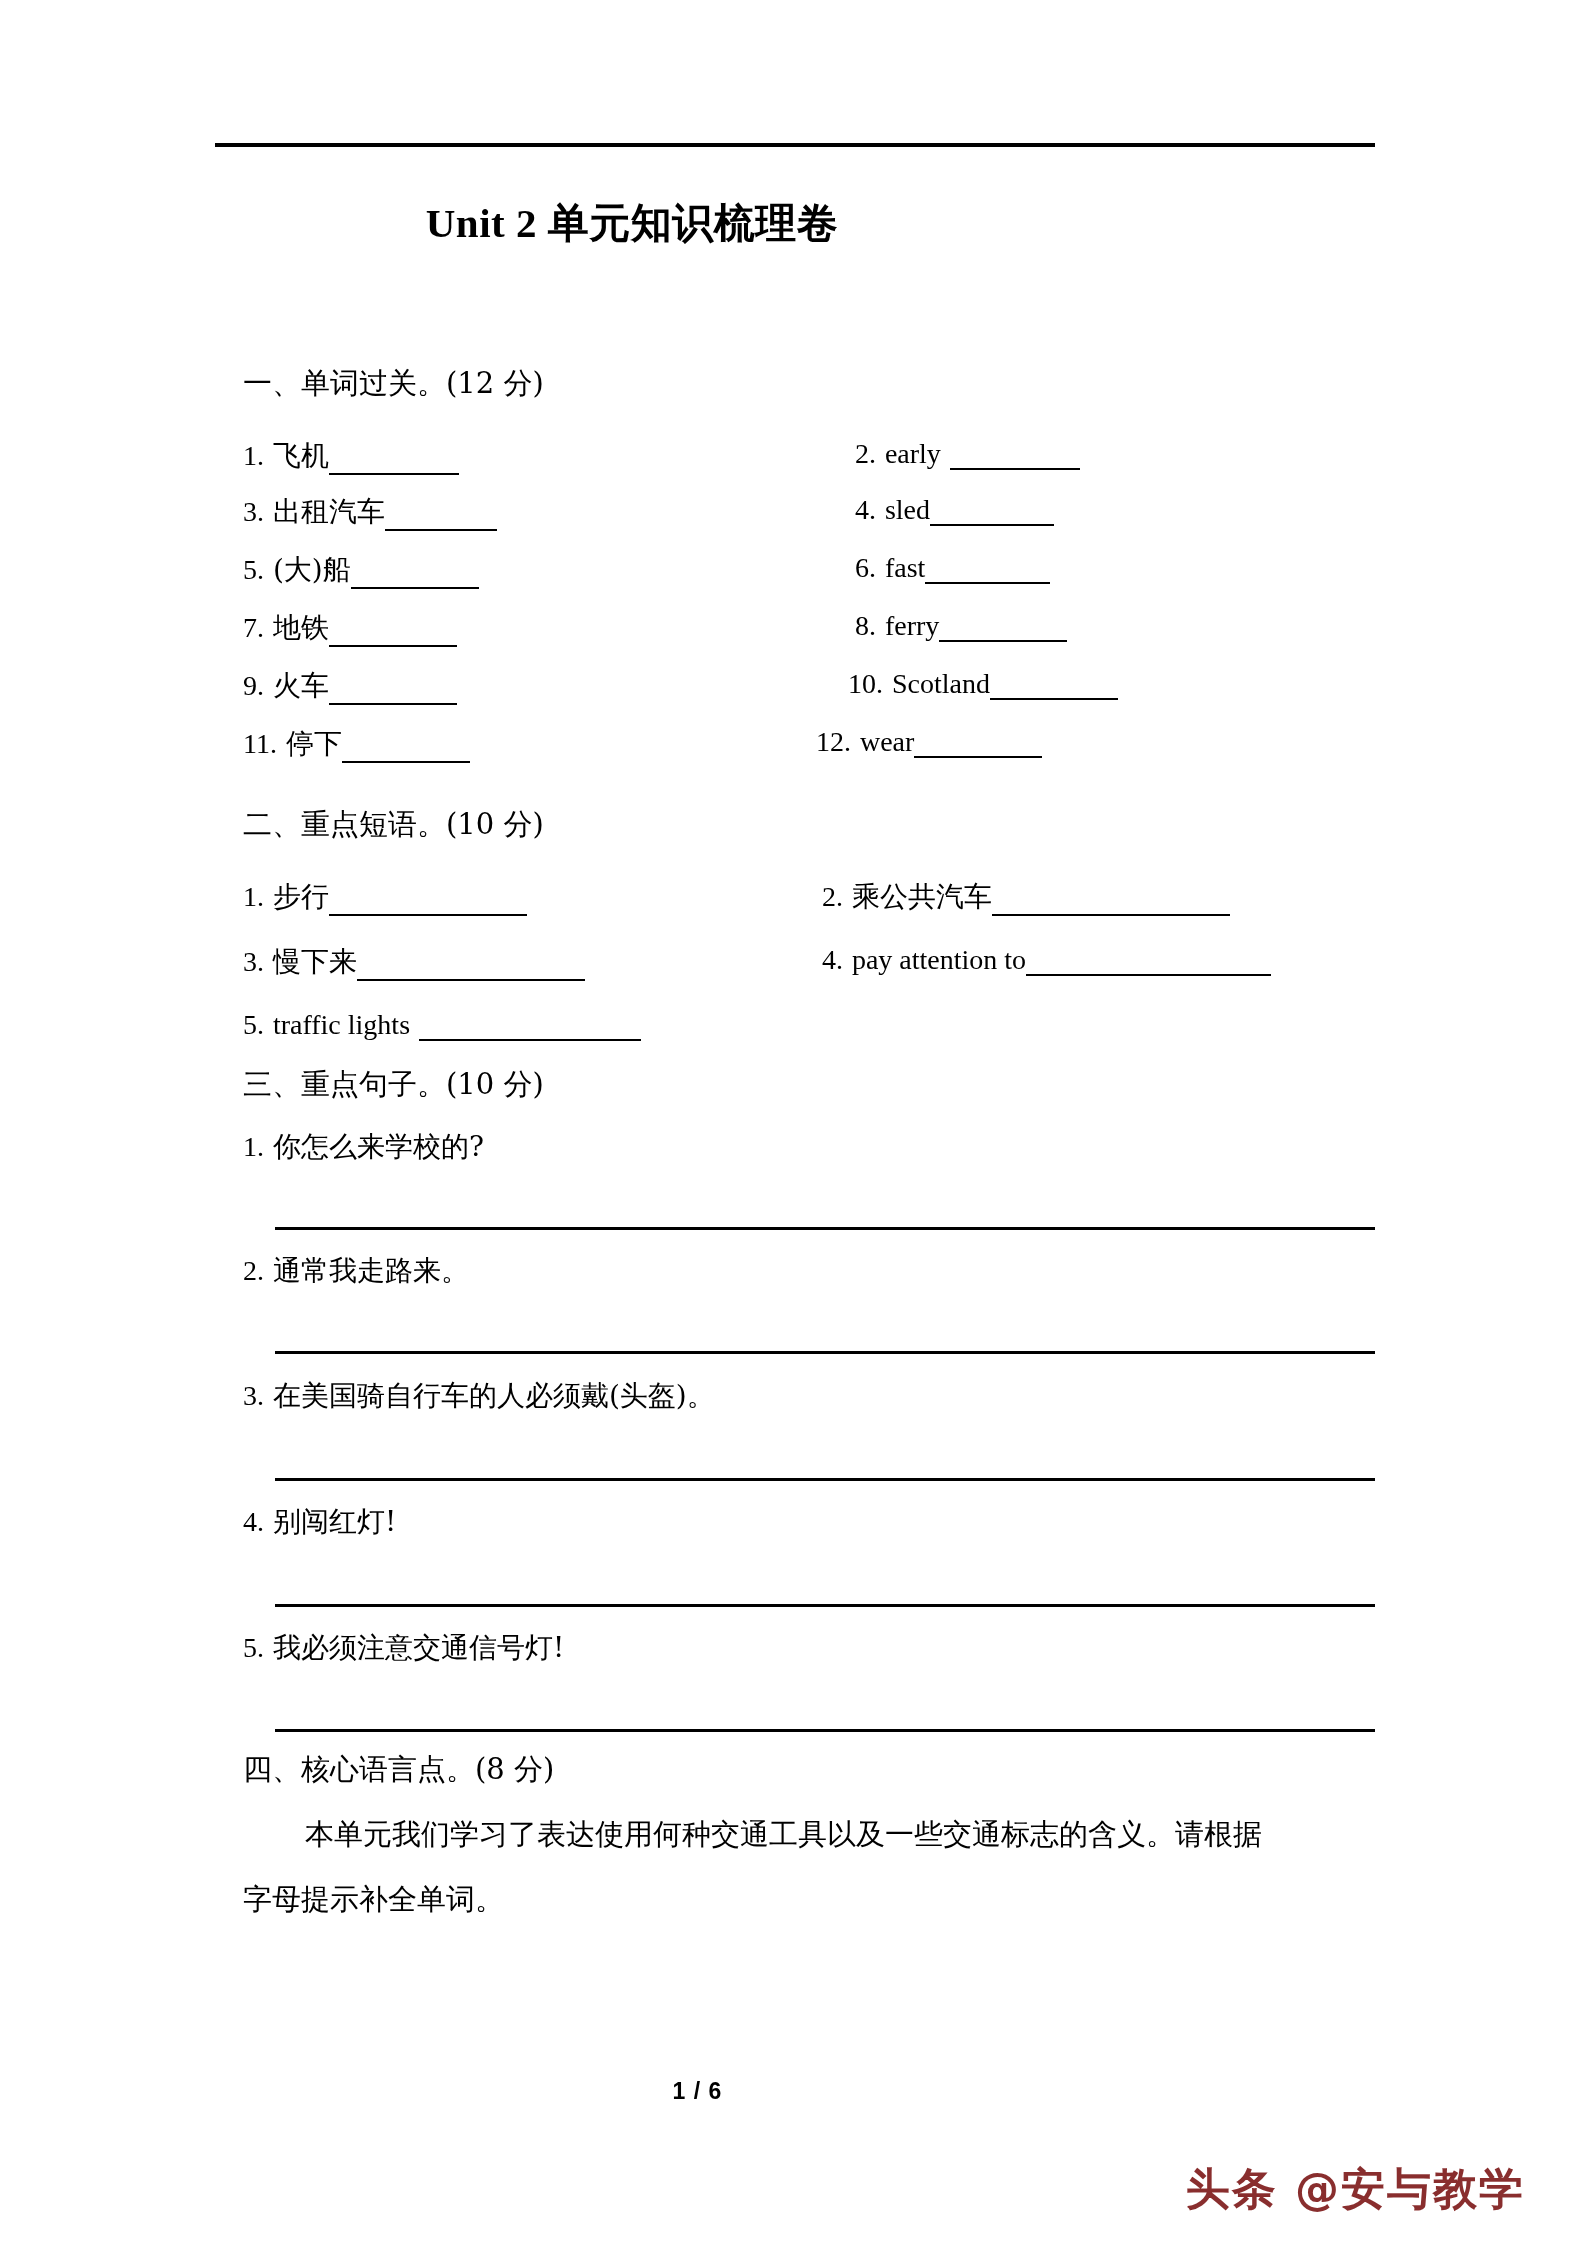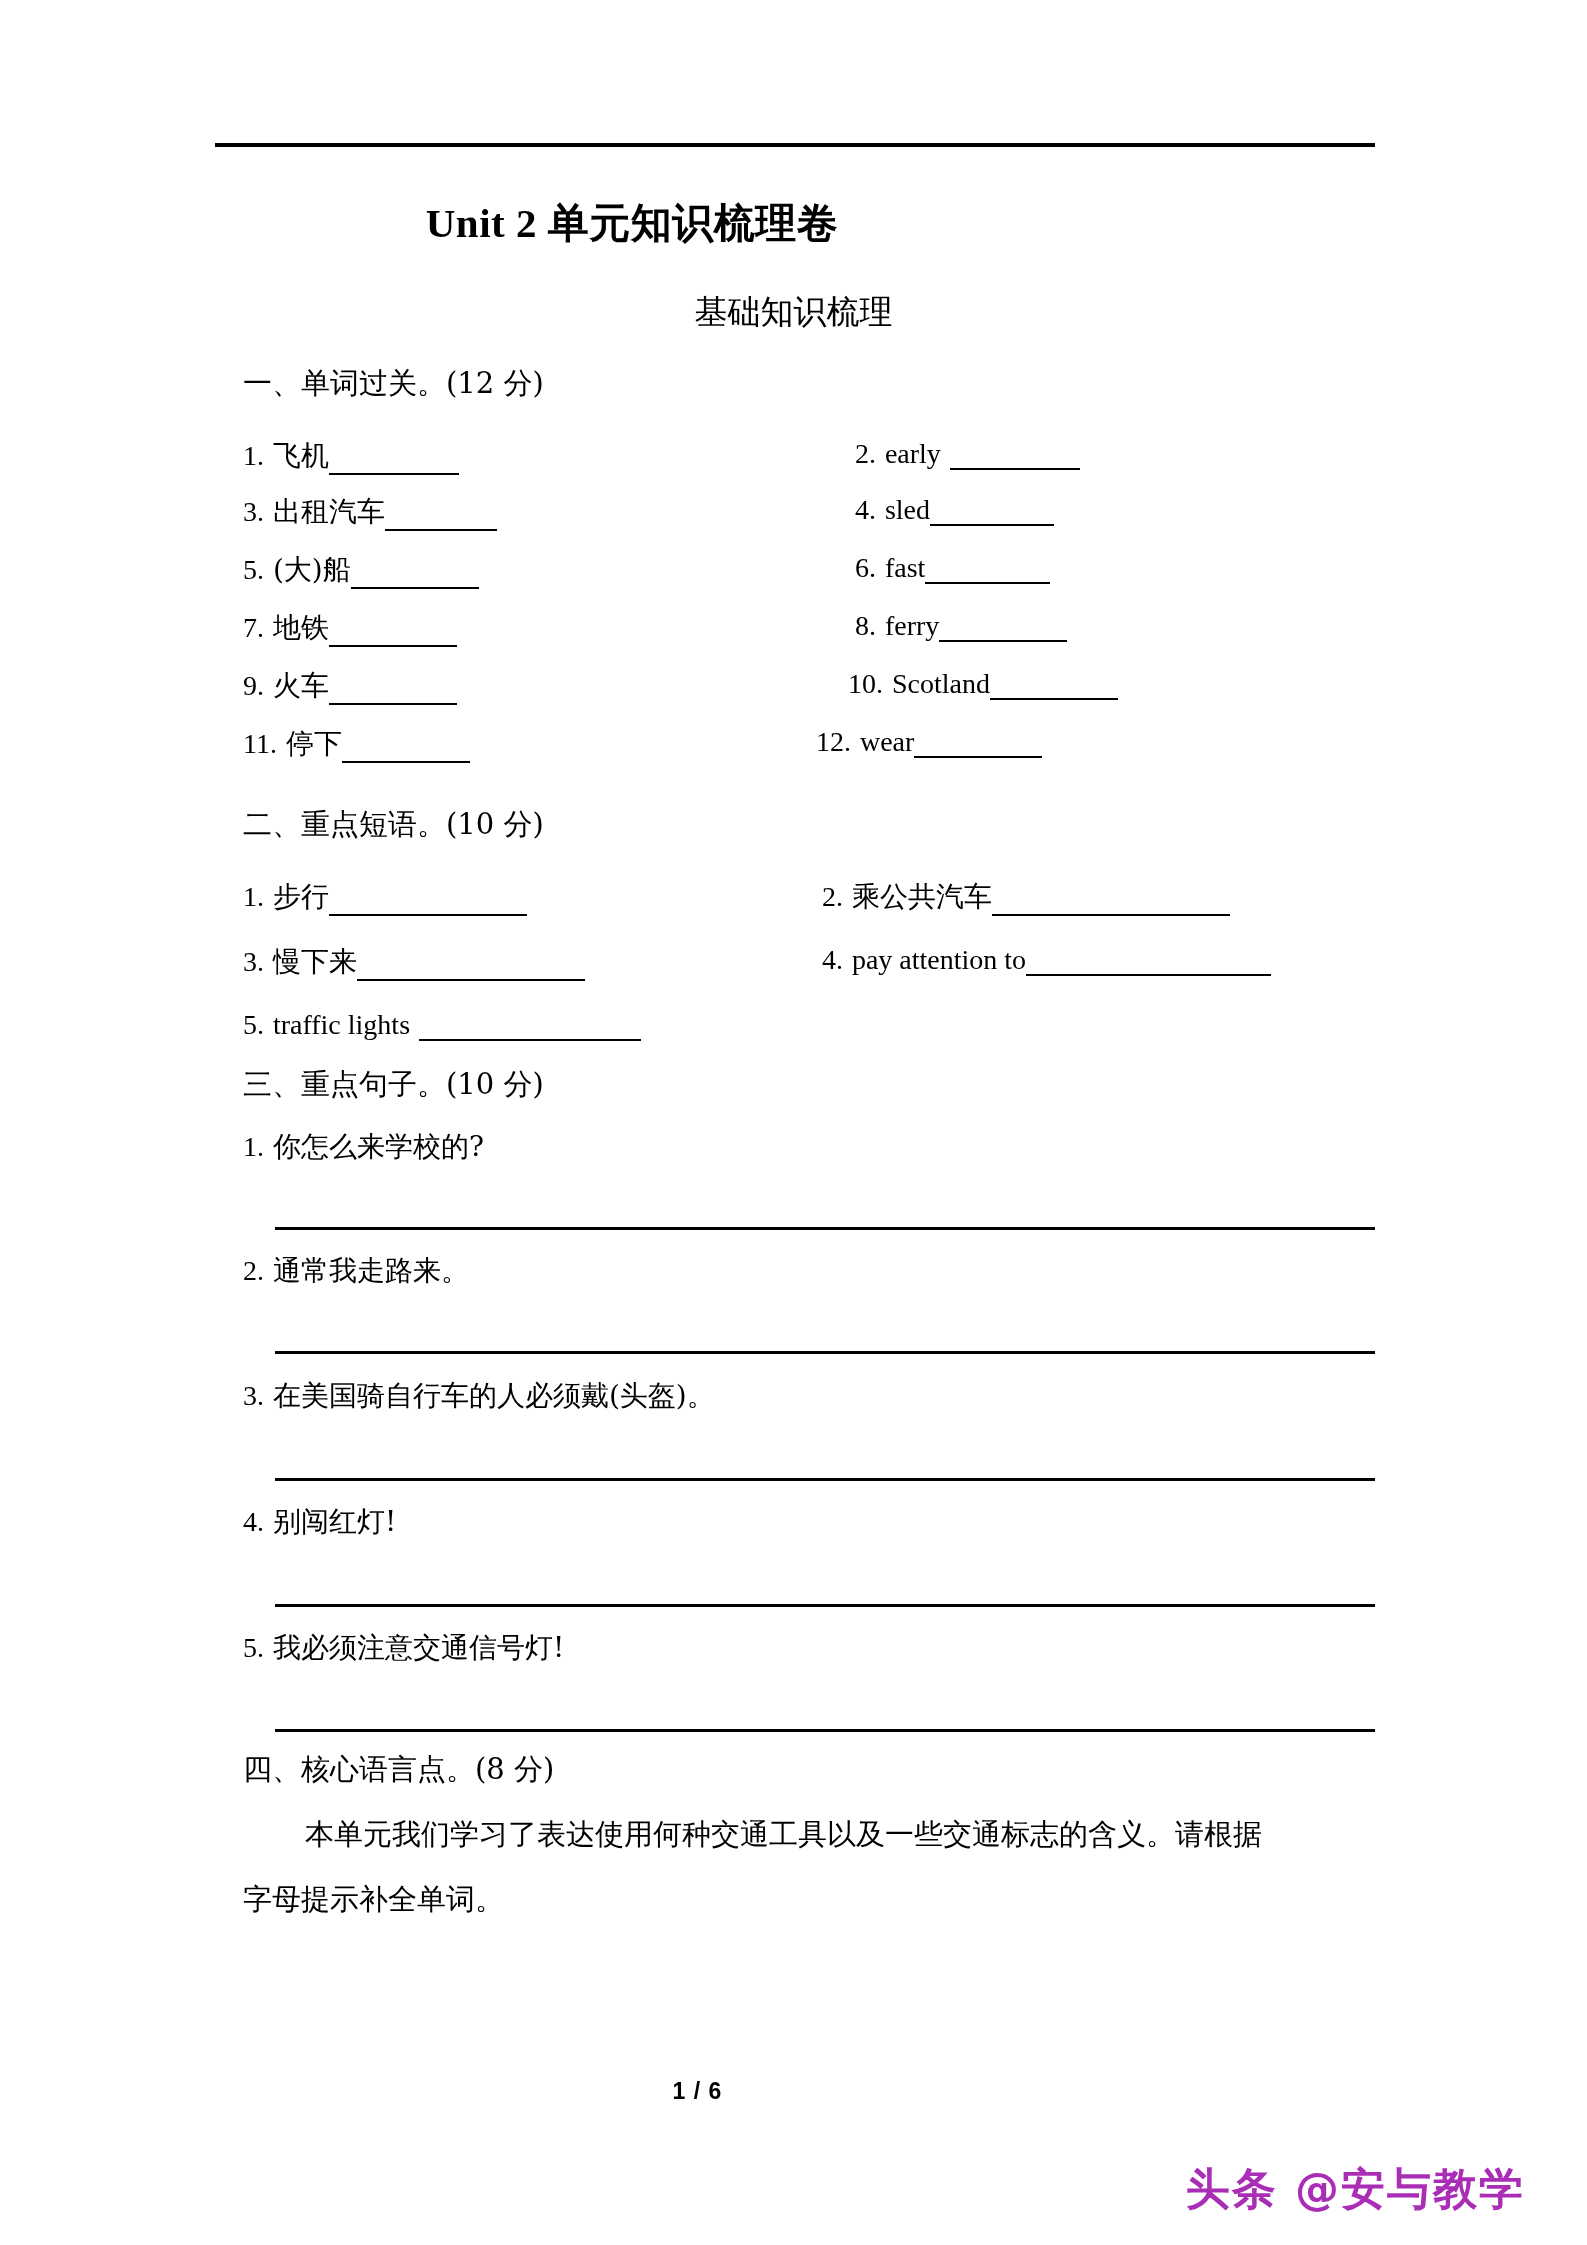--- a/index.html
+++ b/index.html
@@ -118,34 +118,33 @@
     letter-spacing: 1px;
   }
 
   .watermark {
     position: absolute;
     right: 62px;
     top: 2160px;
     font-size: 44px;
     font-weight: bold;
     font-family: "DejaVu Sans", sans-serif;
-    color: #a21caf;
+    color: #7f1d1d;
     letter-spacing: 2px;
     opacity: 0.92;
   }
 </style>
 </head>
 <body>
 
 <div class="page">
 
   <div class="top-rule"></div>
 
   <div class="doc-title">Unit 2 单元知识梳理卷</div>
-  <div class="doc-subtitle">基础知识梳理</div>
 
   <div class="section-heading" style="top:364px;">一、单词过关。(12 分)</div>
 
   <div class="item" style="left:243px; top:437px;">
     <span class="num">1.</span>
     <span class="cn">飞机</span><span class="blank" style="width:130px;"></span>
   </div>
   <div class="item" style="left:855px; top:437px;">
     <span class="num">2.</span>
     <span class="en">early</span>&nbsp;<span class="blank" style="width:130px;"></span>

